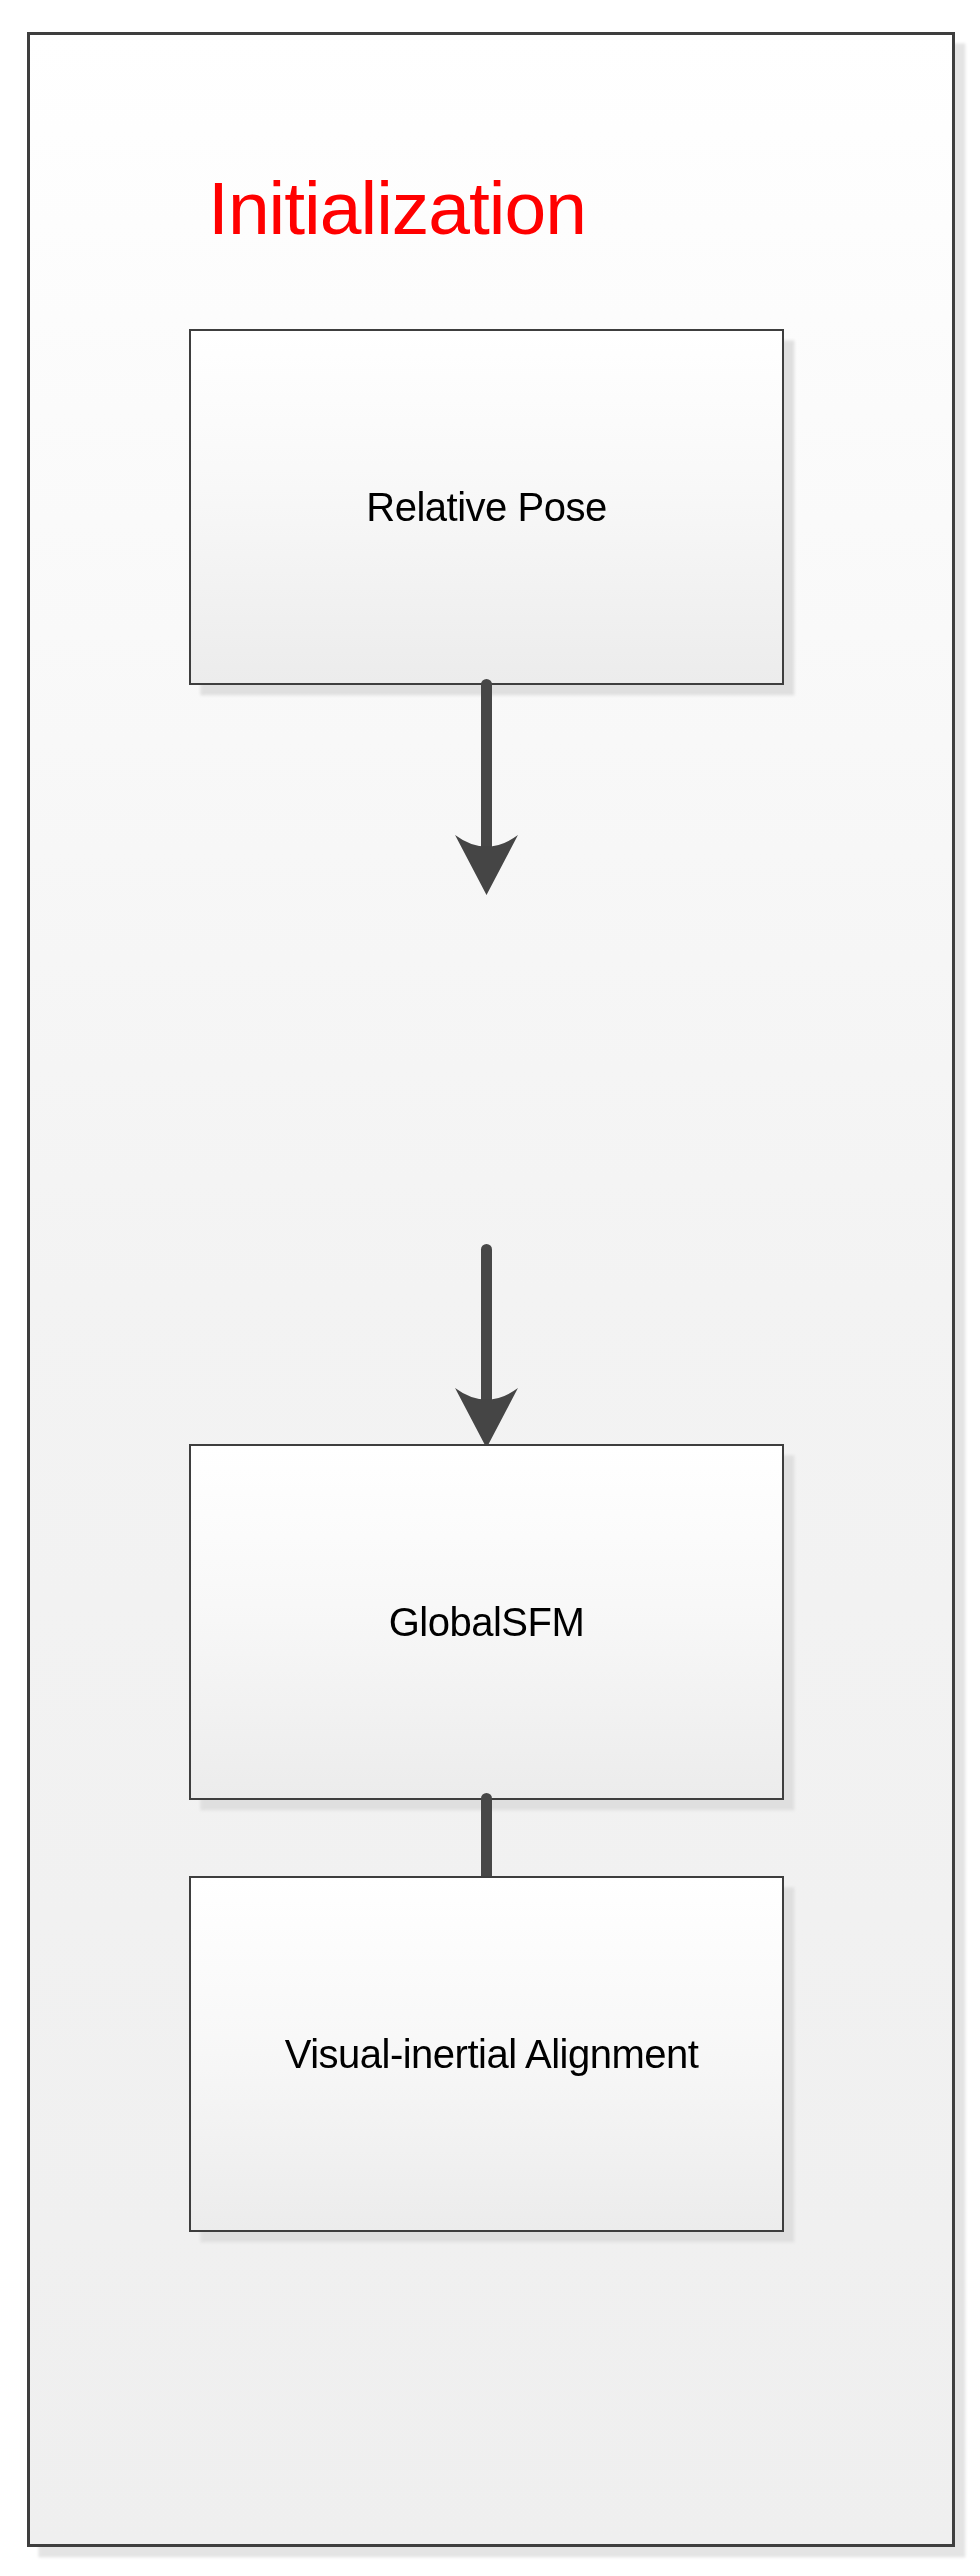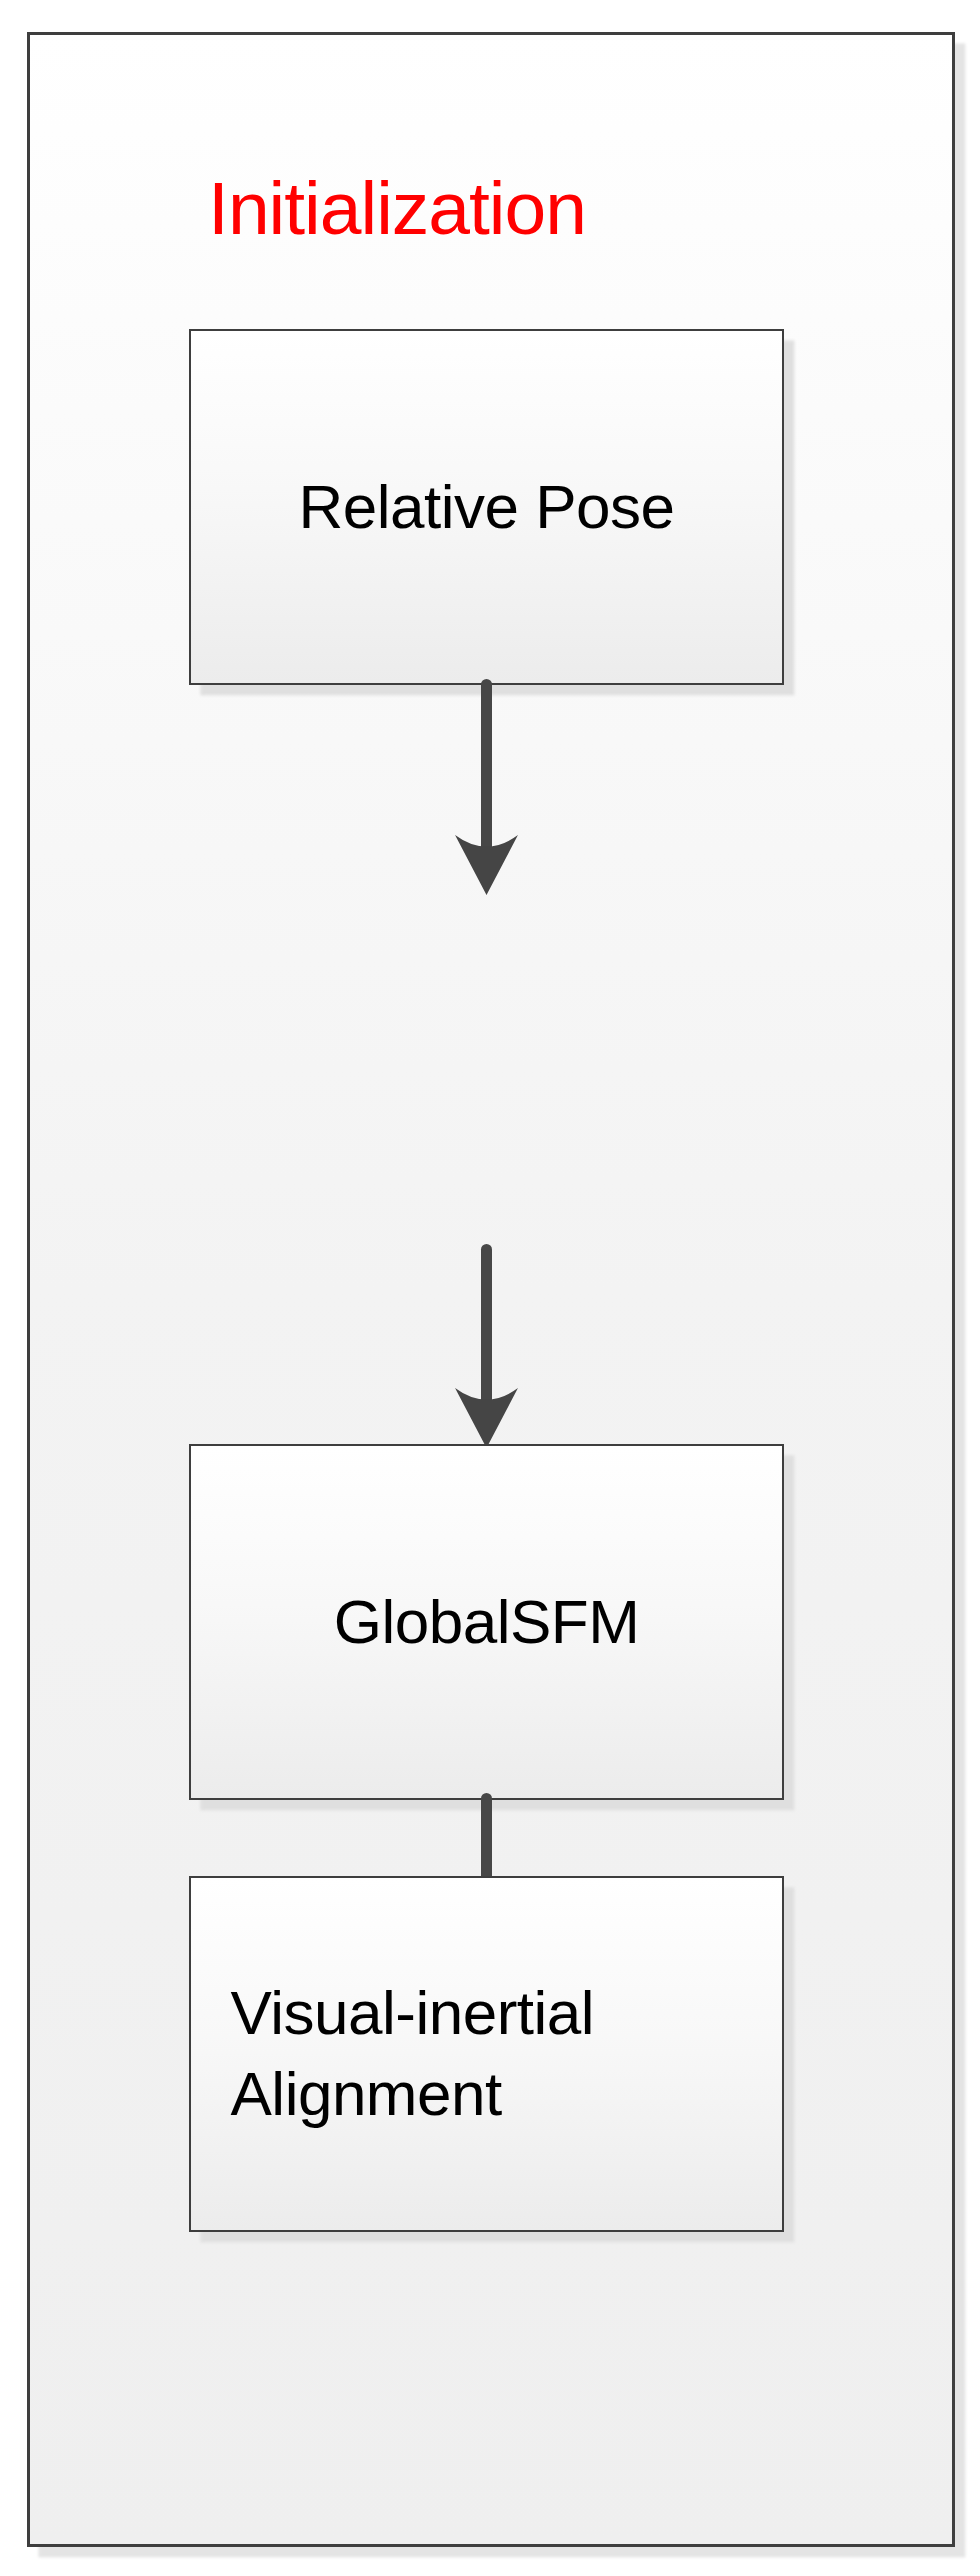--- a/index.html
+++ b/index.html
@@ -50,25 +50,25 @@
     box-shadow: 10.6px 10.6px 2.9px #dfdfdf;
     display: flex;
     align-items: center;
     justify-content: center;
   }
   .node-1 { top: 329px; }
   .node-2 { top: 894px; }
   .node-3 { top: 1444px; }
   .node-4 { top: 1876px; padding-left: 10px; }
   .node-label {
-    font-size: 62px;
+    font-size: 40px;
     line-height: 1.3;
     letter-spacing: -0.5px;
     color: #000000;
-    text-align: left;
+    text-align: center;
     max-width: 522px;
   }
   .arrow {
     position: absolute;
     left: 455px;
     width: 63px;
   }
   .arrow-1 { top: 679px; height: 216px; }
   .arrow-2 { top: 1244px; height: 204px; }
   .arrow-3 { top: 1793px; height: 194px; }

